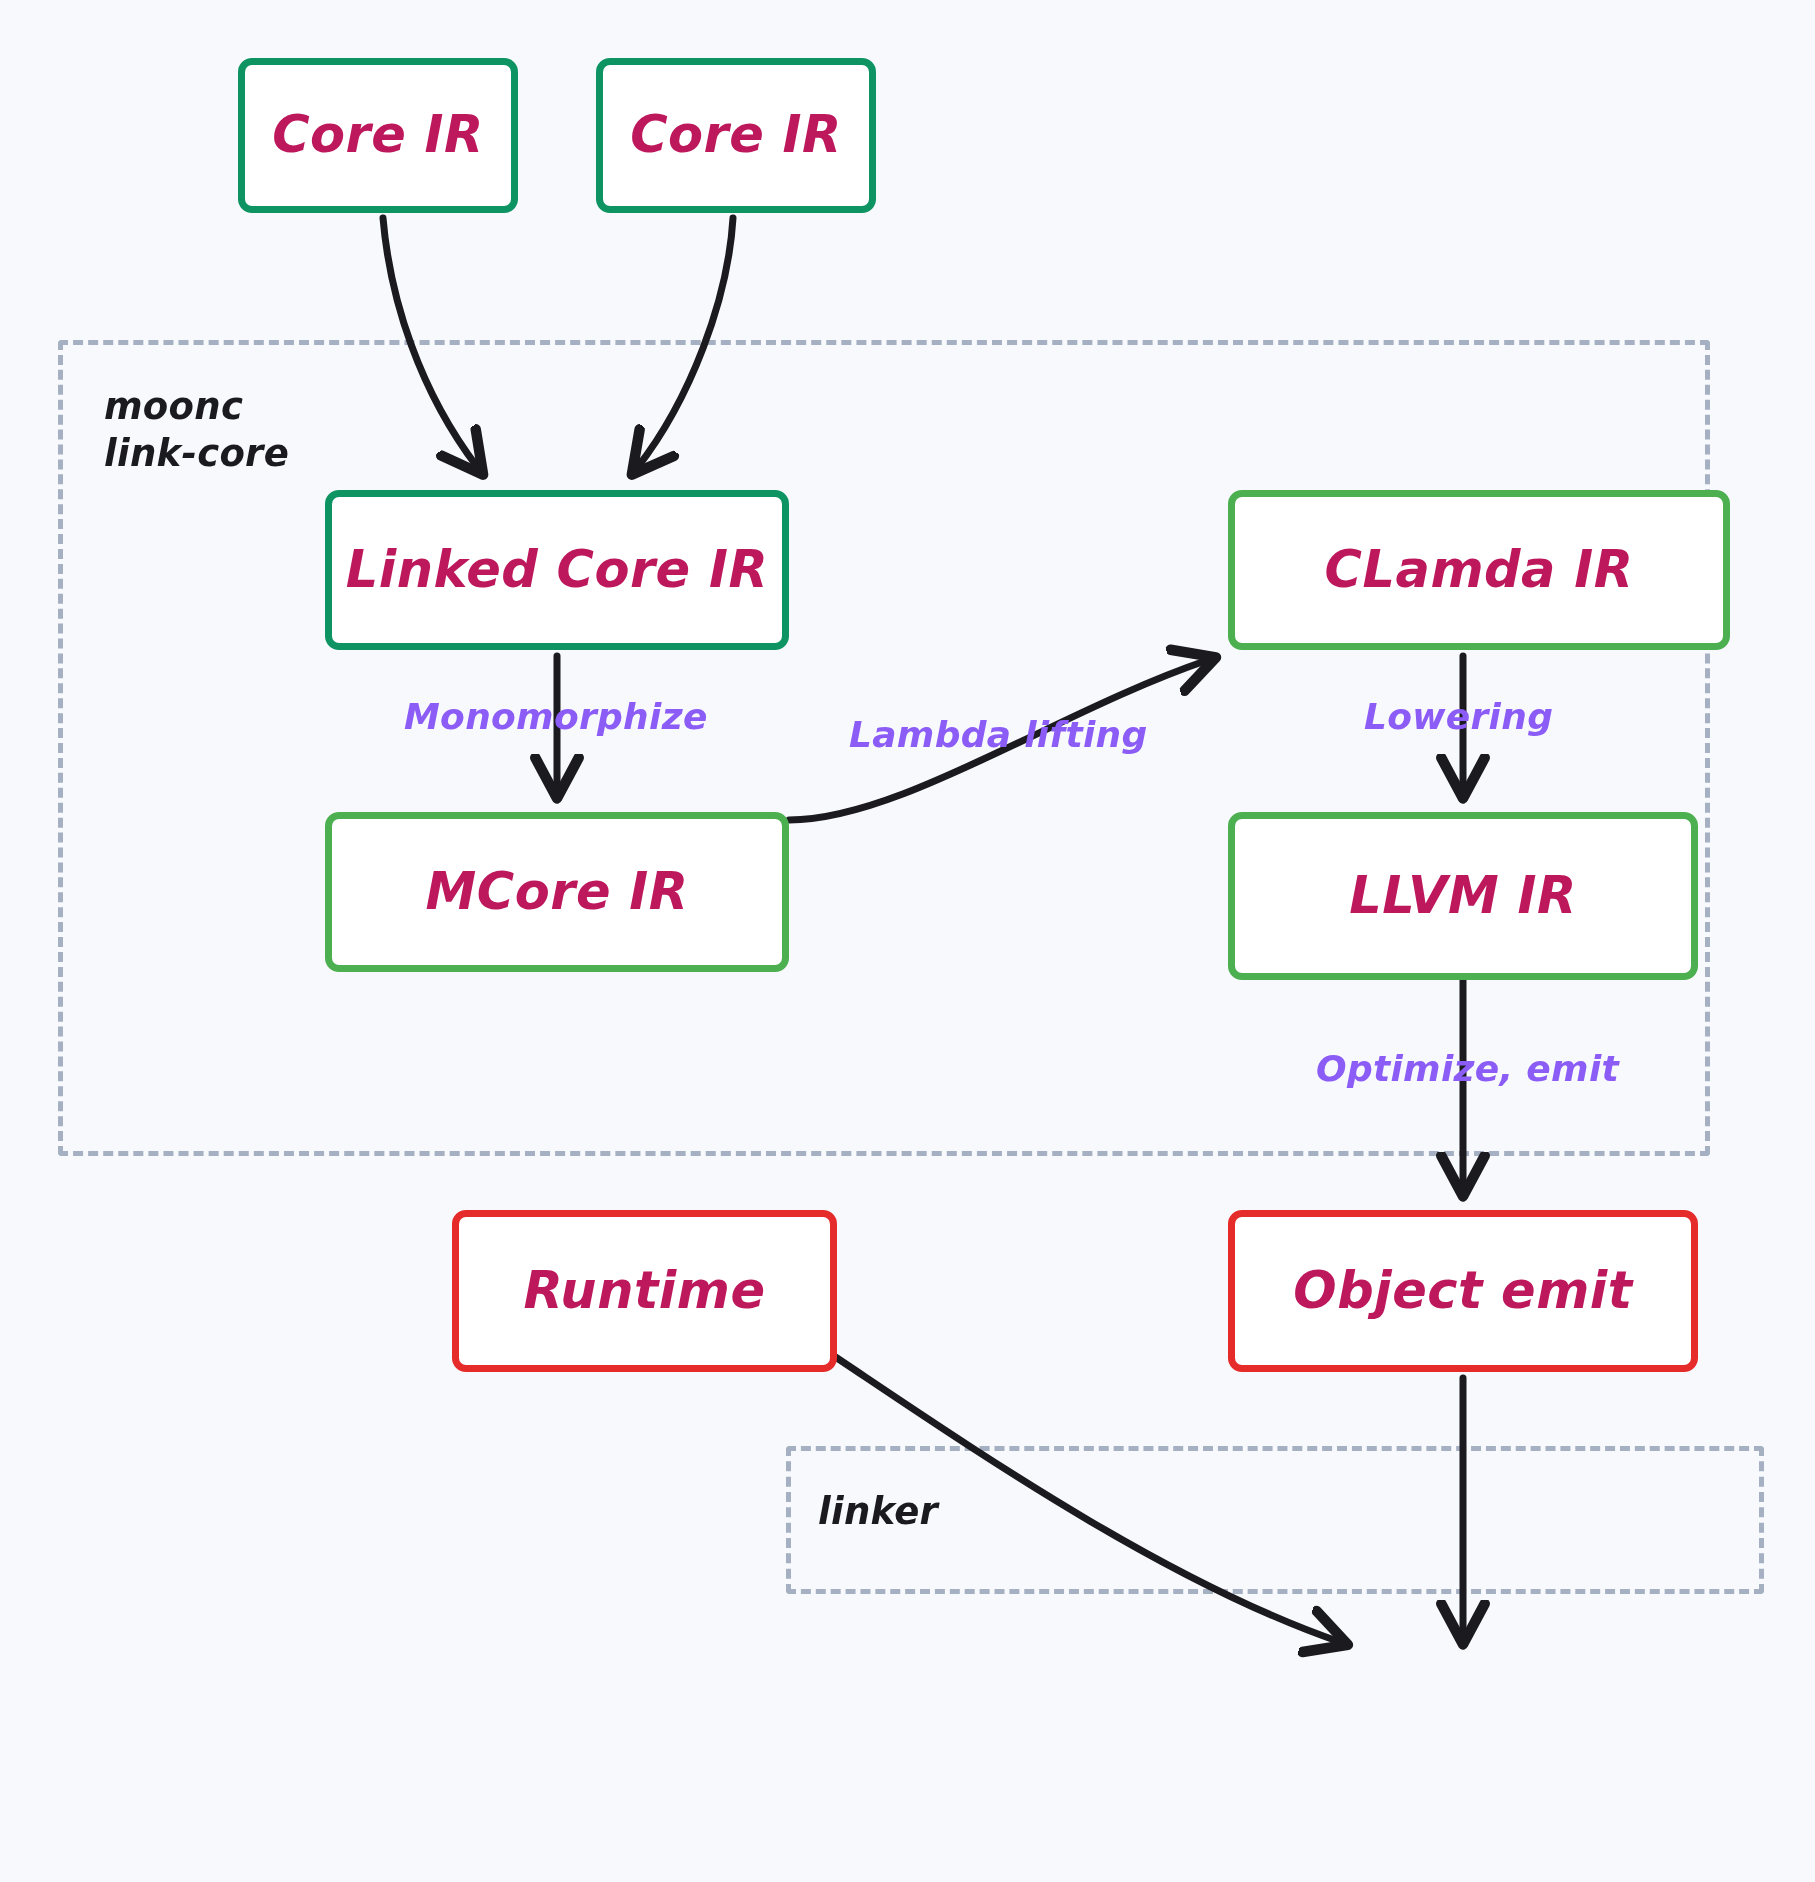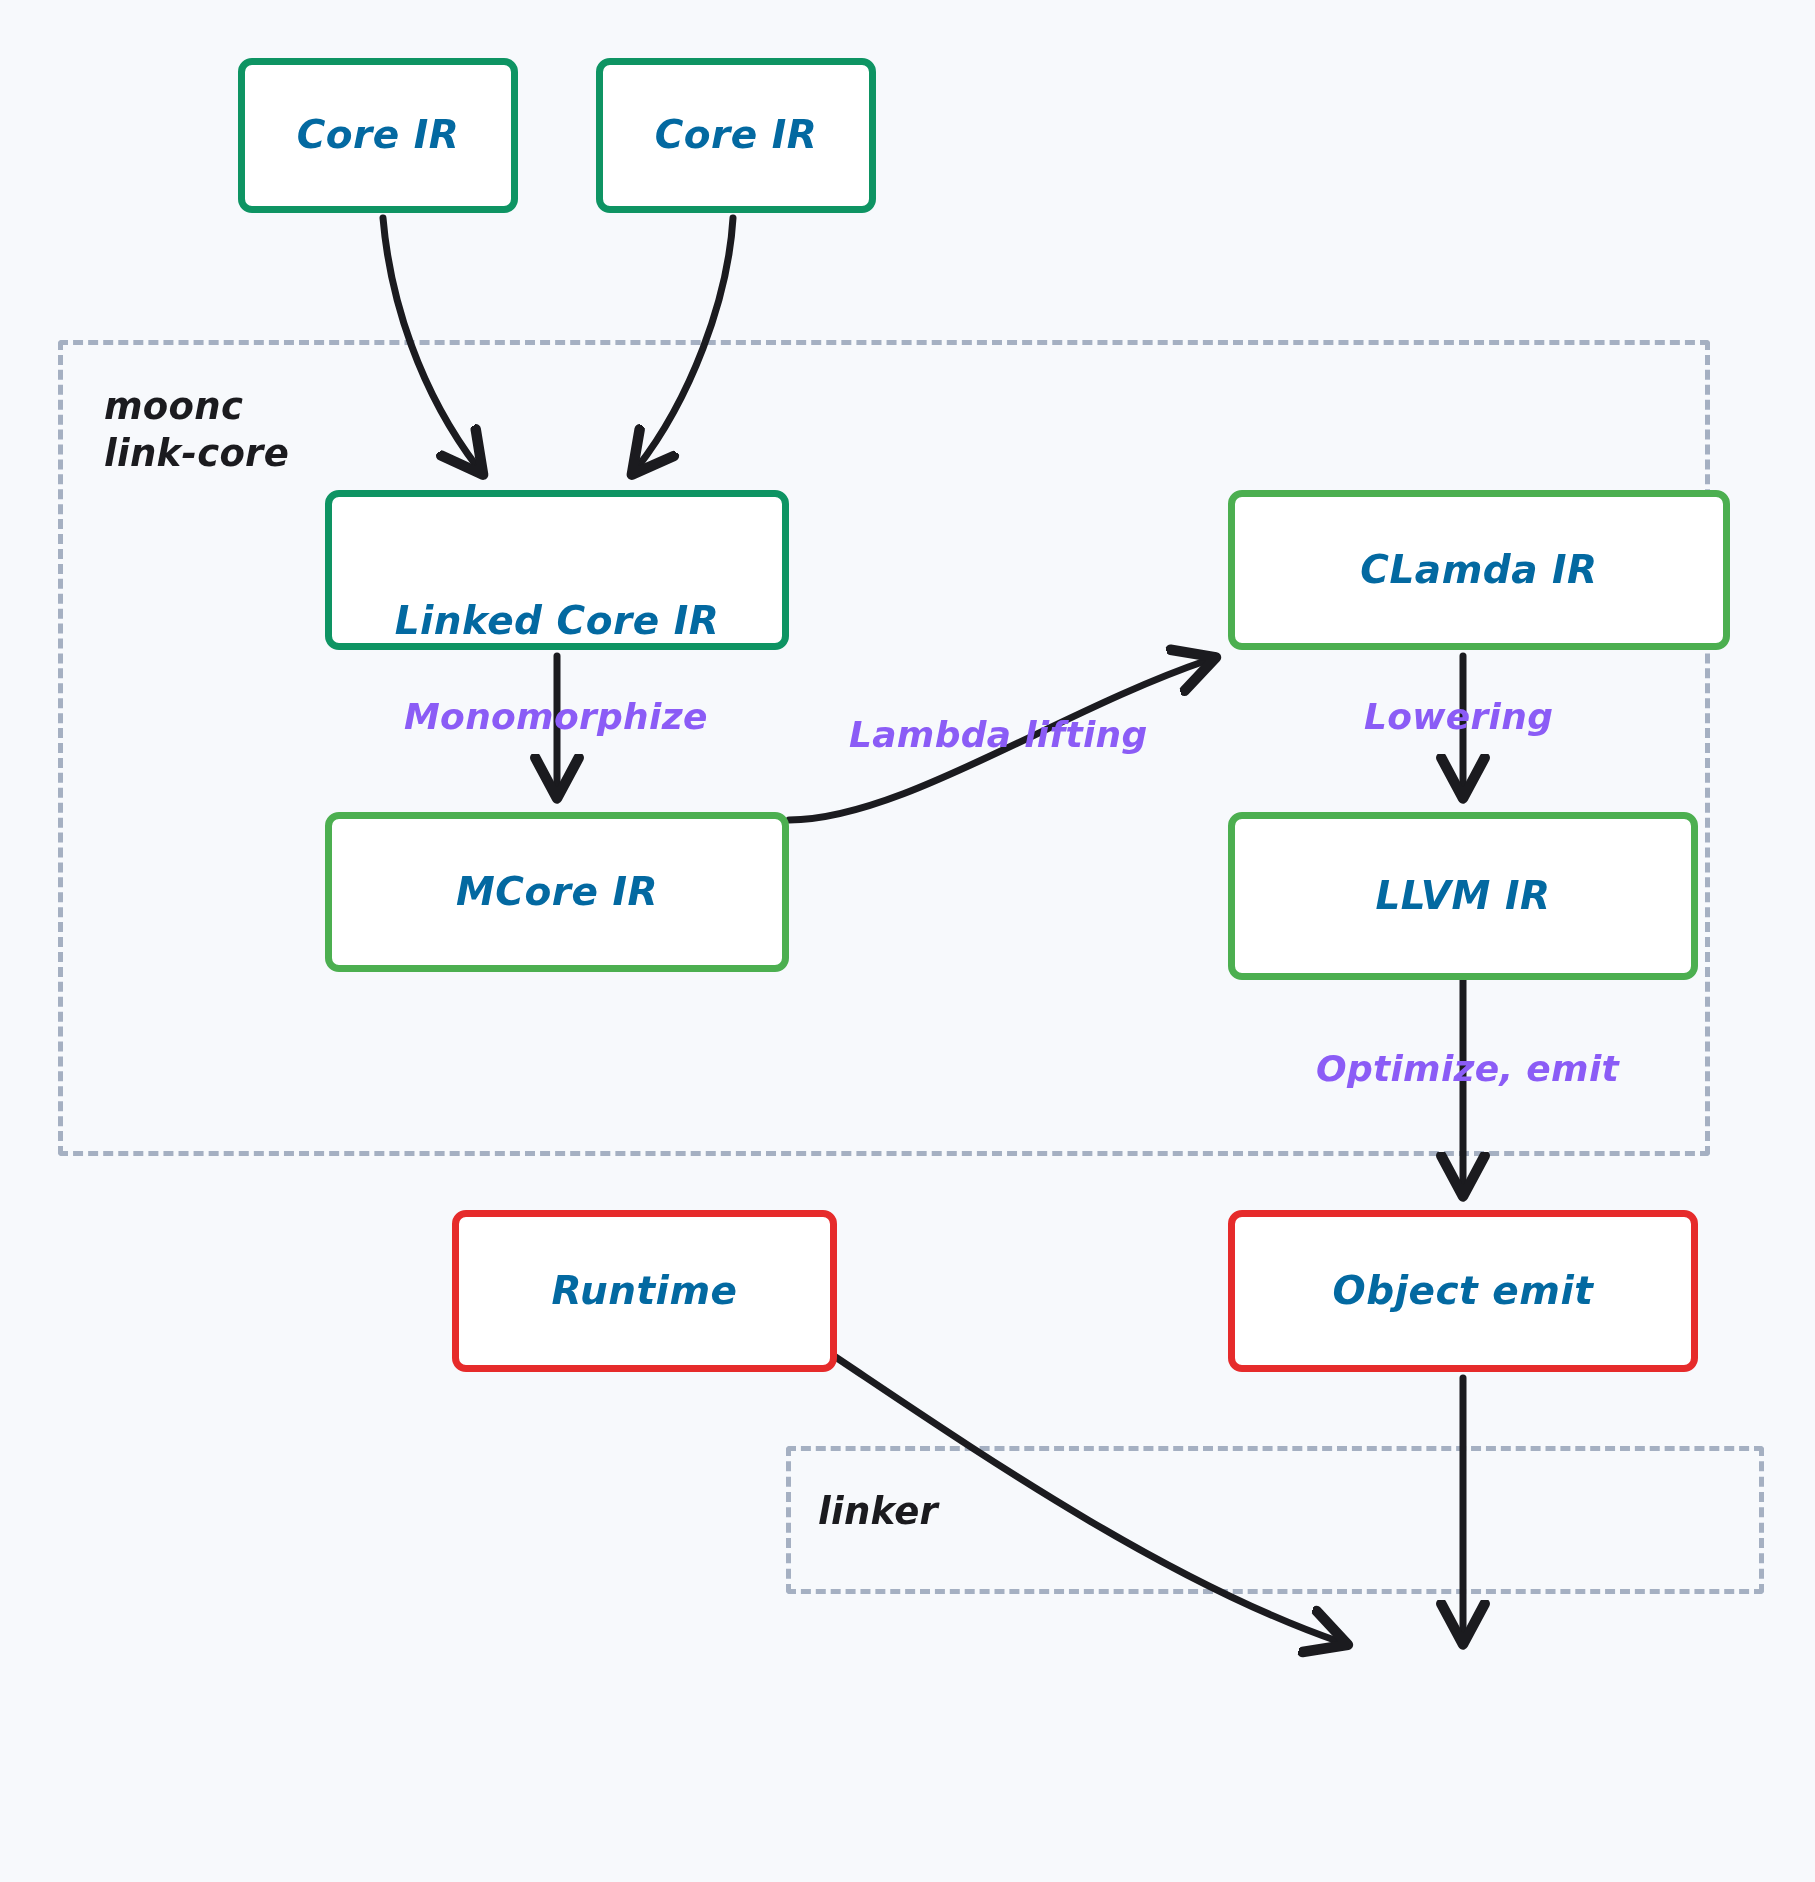--- a/index.html
+++ b/index.html
@@ -35,23 +35,23 @@
     border-radius: 14px;
     display: flex;
     align-items: center;
     justify-content: center;
     text-align: center;
   }
   .node-label {
     font-family: "DejaVu Sans", sans-serif;
     font-weight: 700;
     font-style: italic;
-    color: #0369a1;
+    color: #be185d;
     letter-spacing: 0.5px;
-    font-size: 39px;
+    font-size: 51px;
     line-height: 1.1;
     white-space: nowrap;
   }
   .group-box {
     position: absolute;
     box-sizing: border-box;
     border: 5px dashed #a5b0c2;
     border-radius: 4px;
     background: transparent;
   }
@@ -120,21 +120,21 @@
   <div class="edge-label" id="edge-label-1" style="left: 849px; top: 714px;">Lambda lifting</div>
   <div class="edge-label" id="edge-label-2" style="left: 1364px; top: 696px;">Lowering</div>
   <div class="edge-label" id="edge-label-3" style="left: 1316px; top: 1048px;">Optimize, emit</div>
 
   <div class="node-box" id="node-0" style="left: 238px; top: 58px; width: 280px; height: 155px; border-color: rgb(14, 148, 99); background: rgb(255, 255, 255);">
     <span class="node-label">Core IR</span>
   </div>
   <div class="node-box" id="node-1" style="left: 596px; top: 58px; width: 280px; height: 155px; border-color: rgb(14, 148, 99); background: rgb(255, 255, 255);">
     <span class="node-label">Core IR</span>
   </div>
-  <div class="node-box" id="node-2" style="left: 325px; top: 490px; width: 464px; height: 160px; border-color: rgb(14, 148, 99); background: rgb(255, 255, 255); align-items: flex-end;">
+  <div class="node-box" id="node-2" style="left: 325px; top: 490px; width: 464px; height: 160px; border-color: rgb(14, 148, 99); background: rgb(255, 255, 255);">
     <span class="node-label">Linked Core IR</span>
   </div>
   <div class="node-box" id="node-3" style="left: 1228px; top: 490px; width: 502px; height: 160px; border-color: rgb(76, 175, 80); background: rgb(255, 255, 255);">
     <span class="node-label">CLamda IR</span>
   </div>
   <div class="node-box" id="node-4" style="left: 325px; top: 812px; width: 464px; height: 160px; border-color: rgb(76, 175, 80); background: rgb(255, 255, 255);">
     <span class="node-label">MCore IR</span>
   </div>
   <div class="node-box" id="node-5" style="left: 1228px; top: 812px; width: 470px; height: 168px; border-color: rgb(76, 175, 80); background: rgb(255, 255, 255);">
     <span class="node-label">LLVM IR</span>

